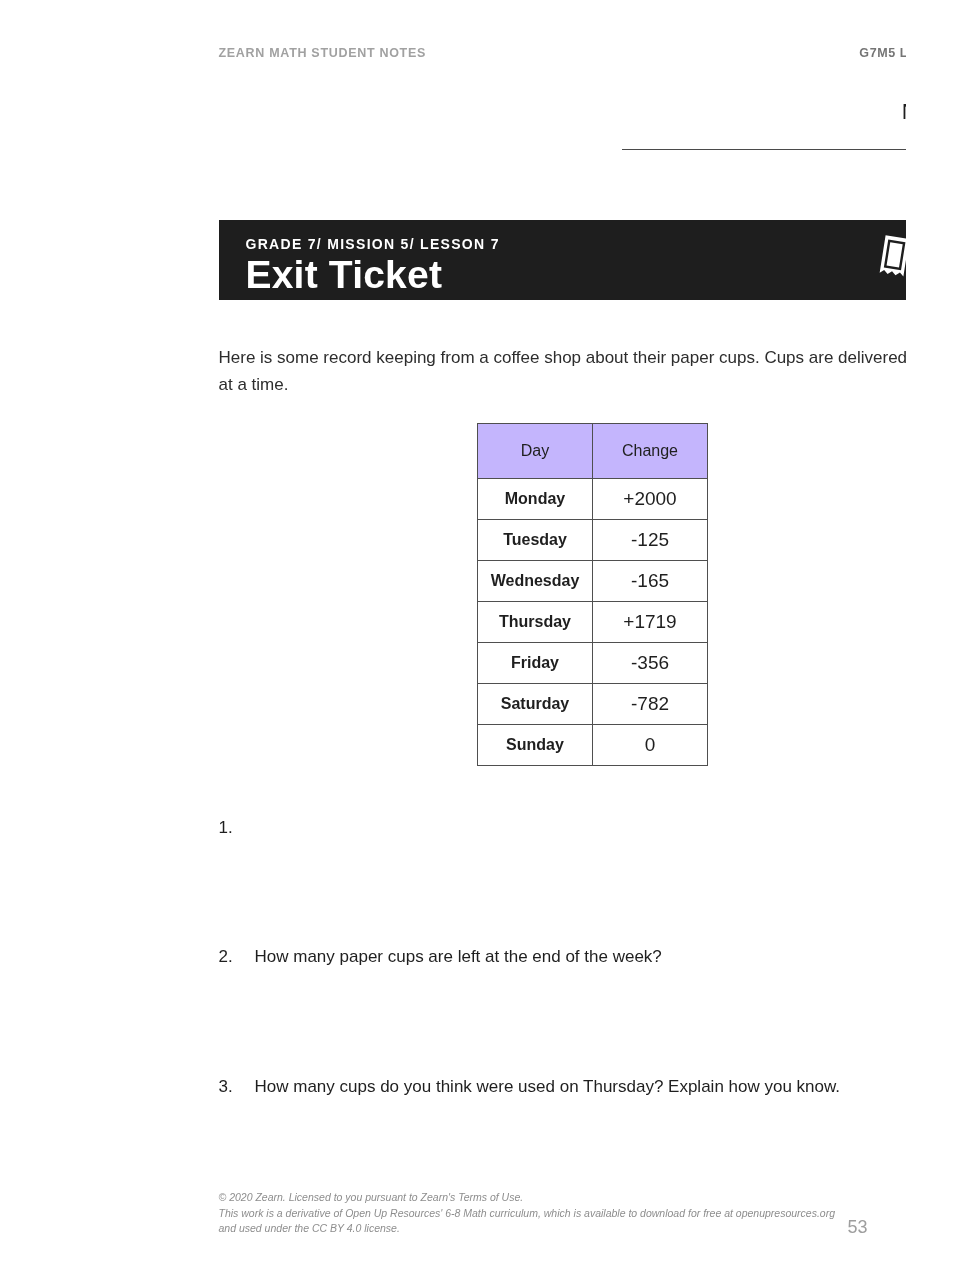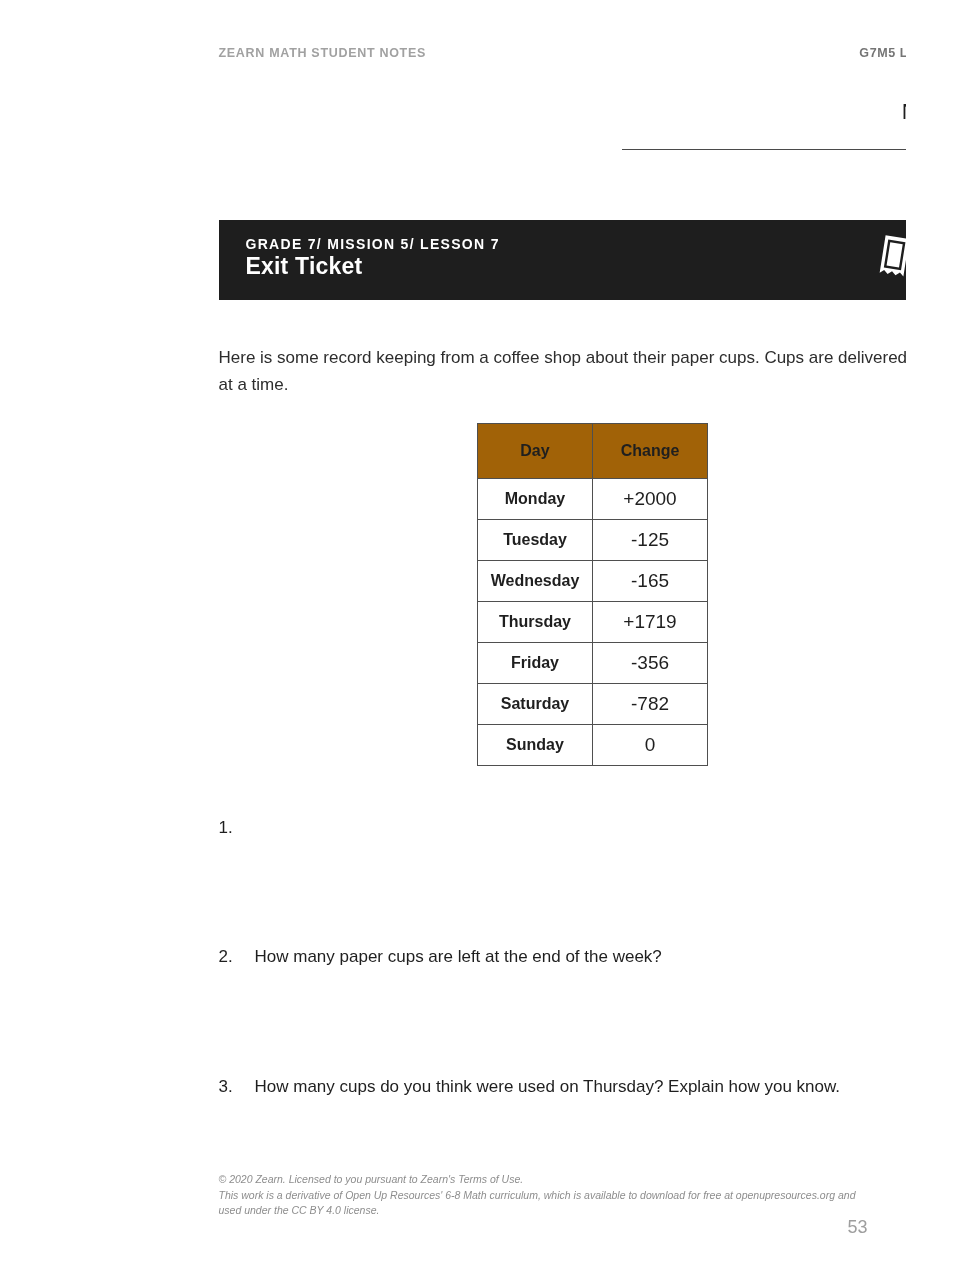--- a/index.html
+++ b/index.html
@@ -16,40 +16,40 @@
   
   .name-row { display:flex; align-items:flex-end; margin-top:39px; font-size:22px; color:#1f1f1f;flex-direction:column; }
   .fill-line { border-bottom:1.5px solid #4a4a4a; height:1.15em; }
   .name-line { width:345px; margin-left:10px; }
   .date-label { margin-left:24px; }
   .date-line { flex:1; margin-left:14px; }
 
   
   .banner { position:relative; margin-top:43px; height:80px; background:#1e1e1e; color:#ffffff; padding:16px 0 0 27px; }
   .banner .eyebrow { font-size:14px; font-weight:700; letter-spacing:1.3px; }
-  .banner .title { font-size:23px; font-weight:700; margin-top:1px; letter-spacing:0.2px; }
+  .banner .title { font-size:39px; font-weight:700; margin-top:1px; letter-spacing:0.2px; }
   .banner .ticket-wrap { position:absolute; right:50px; top:13px; }
 
   
   .intro { margin-top:44px; font-size:17px; line-height:1.6; color:#2d2d2d; }
 
   
   table.cups { border-collapse:collapse; margin:24px auto 0 auto; }
   .cups th, .cups td { border:1px solid #4f4f4f; width:115px; text-align:center; vertical-align:middle; }
-  .cups th { background:#a16207; height:55px; font-size:16px; font-weight:700; color:#1f1f1f; }
+  .cups th { background:#c4b5fd; height:55px; font-size:16px; font-weight:400; color:#1f1f1f; }
   .cups td { height:41px; font-size:19px; color:#1f1f1f; }
   .cups td.day-cell { font-weight:700; font-size:16px; }
 
   
   .questions { margin-top:50px; }
   .question { display:flex; margin-bottom:105px; font-size:17px; color:#1f1f1f; line-height:1.45; }
   .qnum { width:36px; flex:0 0 36px; }
 
   
-  .footer { position:absolute; left:145px; right:38px; bottom:30px; display:flex; justify-content:space-between; align-items:flex-end;flex-direction:column; }
+  .footer { position:absolute; left:145px; right:38px; bottom:30px; display:flex; justify-content:space-between; align-items:flex-end; }
   .footer .lines { font-size:10.5px; font-style:italic; color:#8d8d8d; line-height:1.45; max-width:720px; }
   .footer .page-num { font-size:18px; color:#9e9e9e; line-height:1; }
 </style>
 </head>
 <body>
 
 <div class="page">
   <div class="content">
 
     <div class="doc-header">

